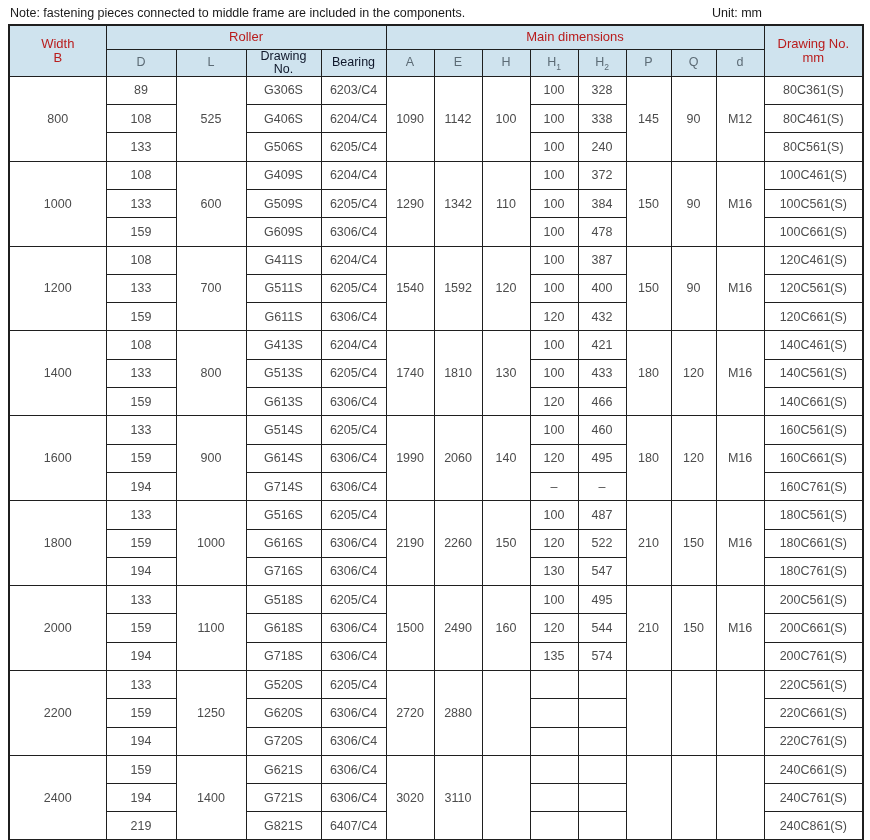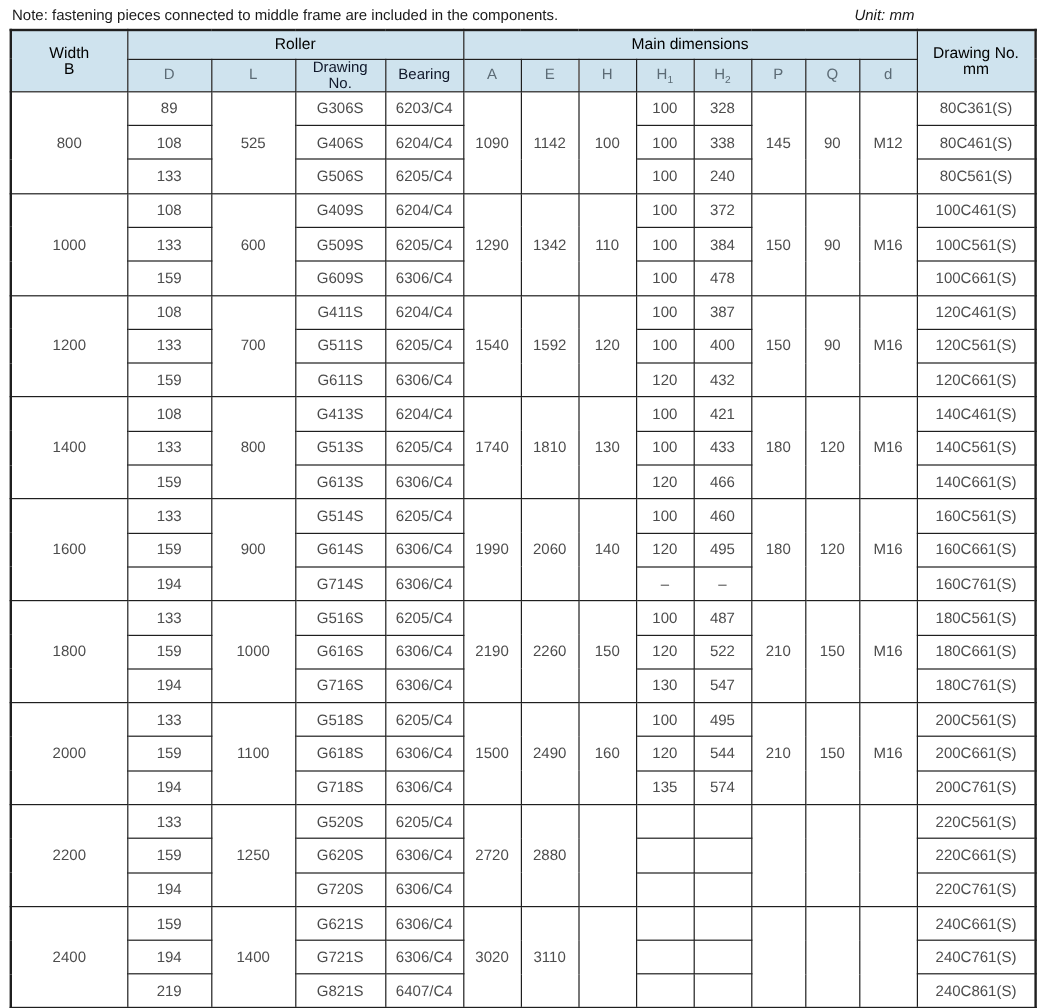--- a/index.html
+++ b/index.html
@@ -16,21 +16,21 @@
   }
   .topbar {
     display: flex;
     justify-content: space-between;
     align-items: flex-end;
     margin: 2px 0 4px 0;
     font-size: 12.5px;
     color: #1a1a1a;
   }
   .topbar .note { padding-left: 2px; }
-  .topbar .unit { padding-right: 2px; font-style: italic; }
+  .topbar .unit { padding-right: 2px; }
   table.spec {
     border-collapse: collapse;
     table-layout: fixed;
     width: 854px;
     border: 2px solid #1f1f1f;
   }
   table.spec th, table.spec td {
     border: 1px solid #1f1f1f;
     text-align: center;
     vertical-align: middle;
@@ -38,21 +38,21 @@
     overflow: hidden;
   }
   thead th {
     background: #cfe3ee;
     font-weight: normal;
     white-space: pre-line;
   }
   .th-group {
     height: 24px;
     font-size: 13px;
-    color: #000000;
+    color: #b91c1c;
     line-height: 1.1;
   }
   .th-sub {
     height: 26px;
     font-size: 12.5px;
     line-height: 1.05;
   }
   .th-muted { color: #5c6b75; }
   .th-dark  { color: #0f172a; }
   .th-sub sub {

